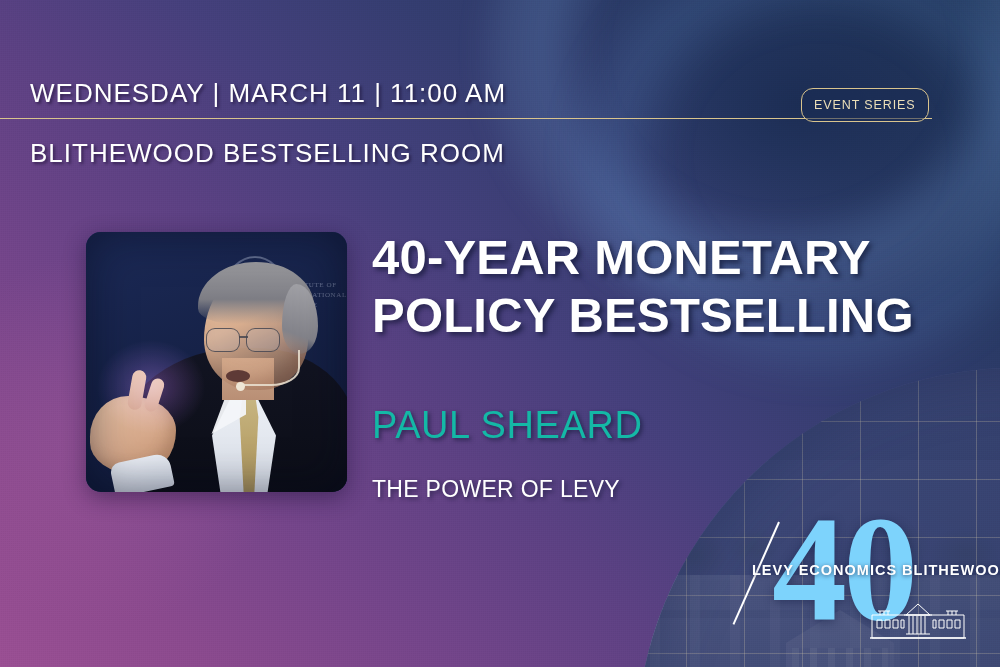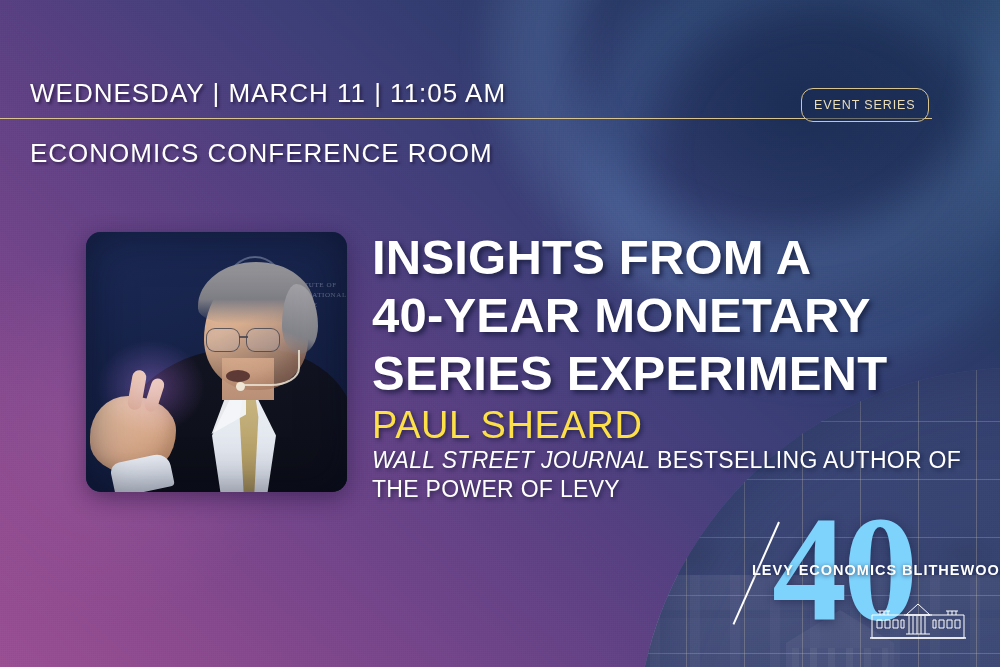--- a/index.html
+++ b/index.html
@@ -360,21 +360,21 @@
     letter-spacing:.2px;
     text-shadow:3px 3px 5px rgba(12,16,44,.62);
     white-space:nowrap;
   }
   .title .tl { display:block; }
 
   
   .sp-name {
     position:absolute;
     left:372px; top:404px;
-    color:#fde047;
+    color:#14b8a6;
     font-size:38px;
     font-weight:400;
     letter-spacing:.6px;
     white-space:nowrap;
     text-shadow:2px 2px 4px rgba(12,16,44,.6);
   }
   .sp-sub {
     position:absolute;
     left:372px; top:446px;
     width:560px;
@@ -453,29 +453,29 @@
       <div class="mansion-portico"></div>
       <div class="mansion-cols"></div>
     </div>
     <div class="medallion-tint"></div>
     <div class="medallion-grid"></div>
     <div class="medallion-edge"></div>
   </div>
 
   <div class="bg-noise"></div>
 
-  <div class="hdr-date">WEDNESDAY | MARCH 11 | 11:05 AM</div>
+  <div class="hdr-date">WEDNESDAY | MARCH 11 | 11:00 AM</div>
 
   <div class="gold-rule"></div>
 
   <div class="badge">
     <span>EVENT SERIES</span>
   </div>
 
-  <div class="hdr-room">ECONOMICS CONFERENCE ROOM</div>
+  <div class="hdr-room">BLITHEWOOD BESTSELLING ROOM</div>
 
   <div class="photo">
     <div class="ph-backdrop"></div>
 
     <div class="ph-iif">
       <div class="globe"></div>
       <div class="iif-txt">IIF</div>
       <div class="iif-sub">INSTITUTE OF INTERNATIONAL FINANCE</div>
     </div>
 
@@ -495,31 +495,28 @@
     <div class="ph-mic-tip"></div>
     <div class="ph-hand"></div>
     <div class="ph-finger1"></div>
     <div class="ph-finger2"></div>
     <div class="ph-cuff"></div>
     <div class="ph-purple-glow"></div>
     <div class="ph-vignette"></div>
   </div>
 
   <div class="title">
-    <span class="tl">INSIGHTS FROM A</span>
     <span class="tl">40-YEAR MONETARY</span>
-    <span class="tl">SERIES EXPERIMENT</span>
+    <span class="tl">POLICY BESTSELLING</span>
   </div>
 
   <div class="sp-name">PAUL SHEARD</div>
 
   <div class="sp-sub">
-    <span class="no-wrap">
-      <span class="ital">WALL STREET JOURNAL</span><span> BESTSELLING AUTHOR OF</span>
-    </span><br>
+    <br>
     <span>THE POWER OF LEVY</span>
   </div>
 
   <div class="logo">
     <div class="logo-40">40</div>
     <div class="logo-slash"></div>
     <div class="logo-words">LEVY ECONOMICS BLITHEWOOD</div>
 
     <svg class="logo-house" viewBox="0 0 96 42">
       <g fill="none" stroke="#ffffff" stroke-width="1" stroke-linejoin="round">

